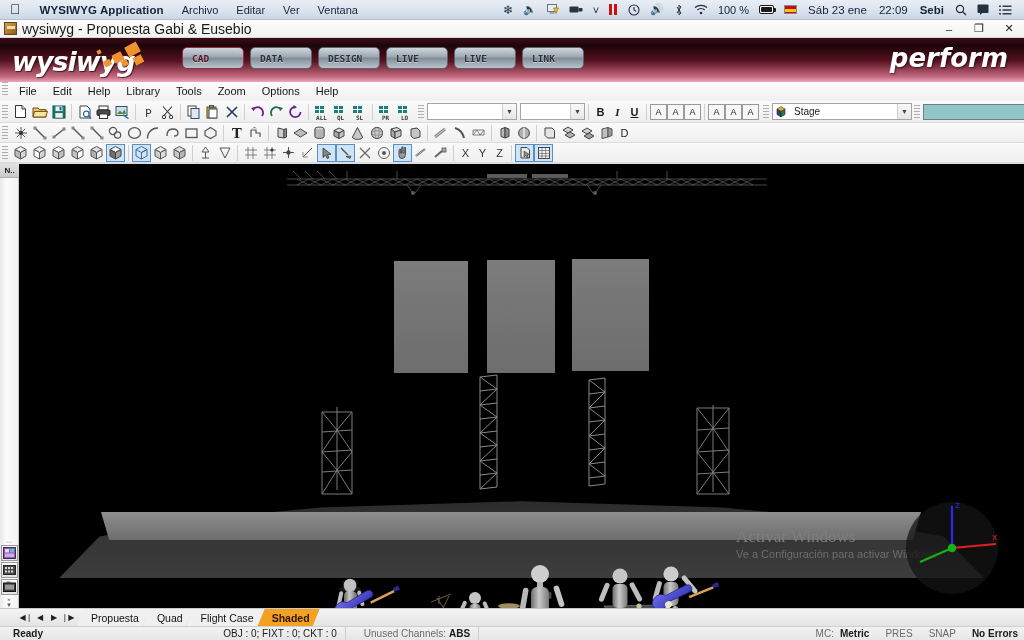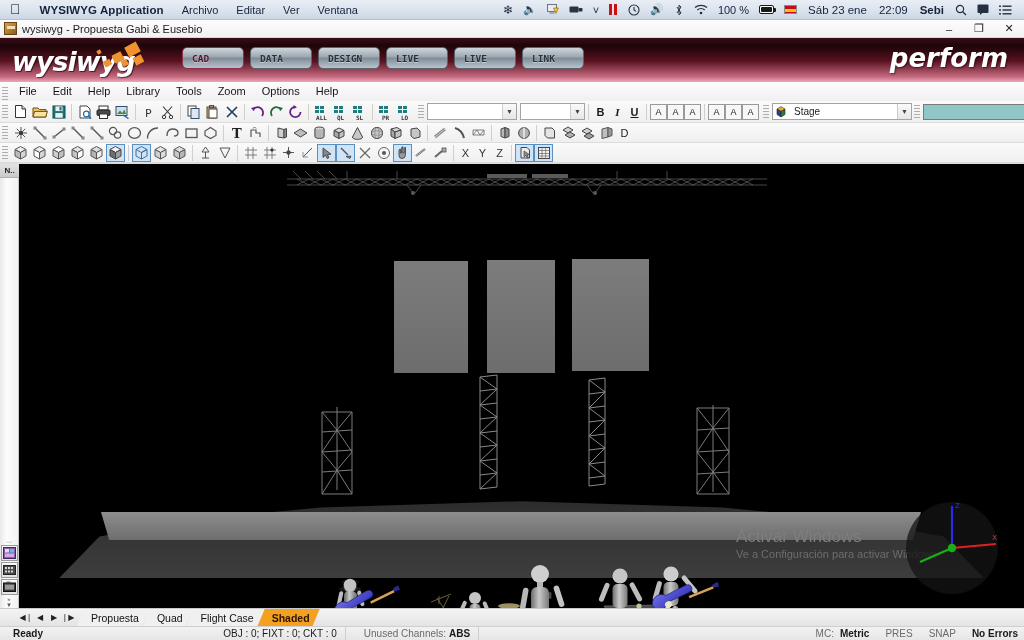--- a/index.html
+++ b/index.html
@@ -40,21 +40,21 @@
 
   
   .win-titlebar{
     position:absolute; left:0; top:20px; width:1024px; height:18px;
     background:linear-gradient(180deg,#fdfdfd,#f2f2f2);
     border-bottom:1px solid #d8d8d8;
     display:flex; align-items:center;
   }
   .win-ico{ width:13px;height:13px;margin:0 5px 0 4px; background:linear-gradient(135deg,#d9a443,#8a5a1d); border:1px solid #6a4512; position:relative; flex:none;}
   .win-ico::after{content:'';position:absolute;left:2px;top:3px;width:8px;height:3px;background:#f3dfb6;}
-  .win-title{ font-size:11px; color:#1a1a1a; }
+  .win-title{ font-size:14px; color:#1a1a1a; }
   .win-btns{ margin-left:auto; display:flex; height:18px;}
   .win-btn{ width:30px; height:18px; display:flex; align-items:center; justify-content:center; font-size:11px; color:#222;}
 
   
   .brandbar{
     position:absolute; left:0; top:38px; width:1024px; height:44px;
     background:linear-gradient(180deg,#3a0d18 0%,#1d0409 18%,#57121f 52%,#c5697f 88%,#e9a9b9 100%);
     overflow:hidden;
   }
   .brand-logo{
@@ -85,21 +85,21 @@
     font-style:italic; font-size:26px; font-weight:bold; color:#fff;
     font-family:"DejaVu Sans", sans-serif;
     text-shadow:1px 1px 2px rgba(0,0,0,.55);
   }
 
   
   .appmenu{
     position:absolute; left:0; top:82px; width:1024px; height:20px;
     background:linear-gradient(180deg,#fcfcfc,#f0f0f0);
     border-bottom:1px solid #dcdcdc;
-    display:flex; align-items:flex-end;
+    display:flex; align-items:flex-start;
   }
   .grip{ width:6px; height:14px; margin:0 3px 0 2px; background:
       repeating-linear-gradient(180deg,#aeaeae 0 1px, transparent 1px 3px);
     flex:none;}
   .appmenu-item{ padding:0 8px; font-size:11px; color:#151515; height:19px; line-height:19px;}
 
   
   .toolbar{ position:absolute; left:0; width:1024px;
     background:linear-gradient(180deg,#fafafa,#efefef);
     border-bottom:1px solid #dcdcdc; display:flex; align-items:center;}
@@ -162,21 +162,21 @@
   .screen{
     position:absolute; background:linear-gradient(180deg,#7c7c7c,#6d6d6d);
     border:0;
   }
   .truss-top{
     position:absolute; left:268px; top:5px; width:480px; height:26px; opacity:.85;
   }
   .watermark{
     position:absolute; right:28px; bottom:48px; width:260px; text-align:left; pointer-events:none;
   }
-  .wm1{ font-size:17px; color:#7e7e7e; line-height:22px; font-family:Liberation Sans, sans-serif;}
+  .wm1{ font-size:17px; color:#7e7e7e; line-height:22px; font-family:Liberation Serif, serif;}
   .wm2{ font-size:11px; color:#6d6d6d; }
   .axis-gizmo{ position:absolute; right:22px; bottom:12px; width:100px; height:100px;}
 
   
   .tabbar{
     position:absolute; left:0; top:608px; width:1024px; height:18px;
     background:linear-gradient(180deg,#f4f4f4,#e4e4e4);
     border-top:1px solid #c8c8c8; display:flex; align-items:center;
   }
   .nav-btn{ width:14px;height:14px;display:flex;align-items:center;justify-content:center;

